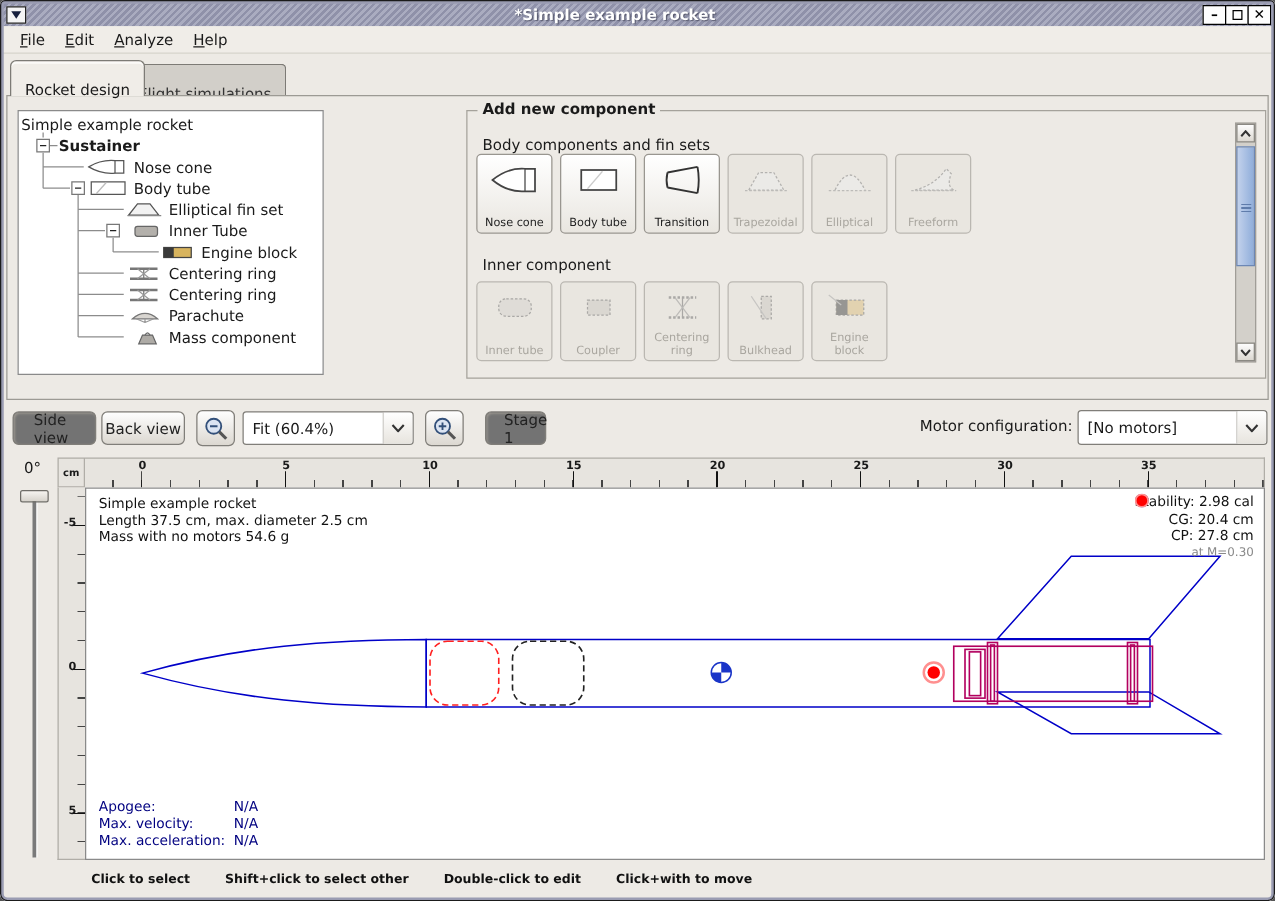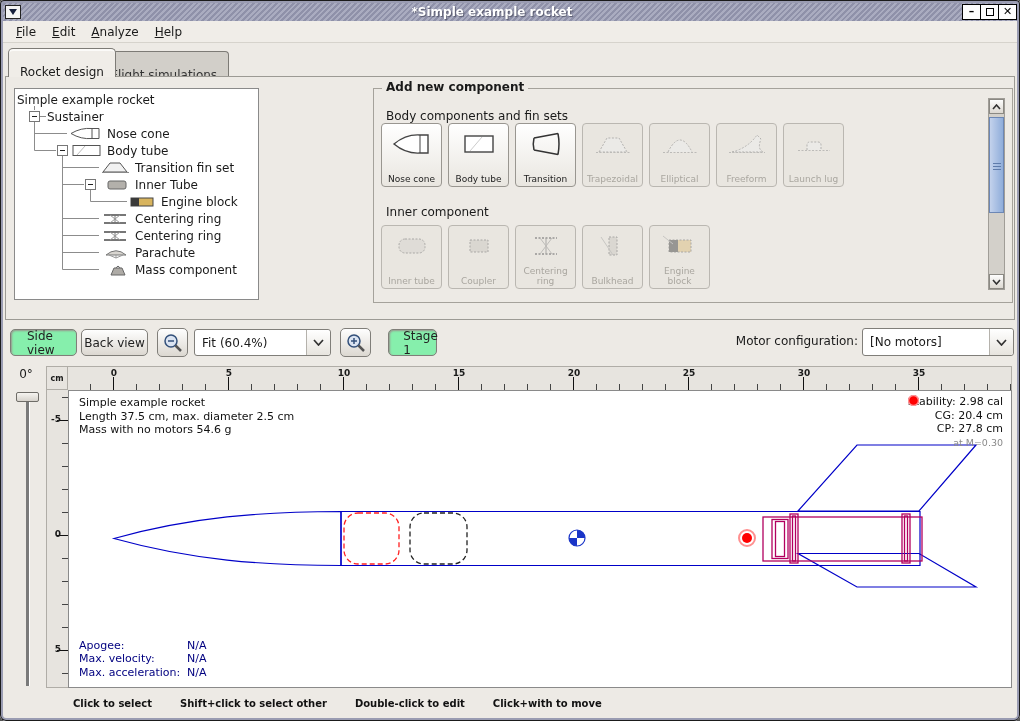--- a/index.html
+++ b/index.html
@@ -43,21 +43,21 @@
   .tree-row{position:absolute;height:16px;font-size:12px;white-space:nowrap;line-height:16px;}
   .tree-lines{position:absolute;left:0;top:0;pointer-events:none;}
   .expander{position:absolute;width:11px;height:11px;background:#fff;border:1px solid #777;z-index:5;}
   .expander::after{content:"";position:absolute;left:2px;top:4px;width:5px;height:1px;background:#222;}
   .ticon{position:absolute;z-index:5;}
   
   .btn{position:absolute;border:1px solid #807e79;border-radius:5px;font-size:12px;
     background:linear-gradient(#fefefe,#dcd8d1);color:#222;display:flex;align-items:center;justify-content:center;
     font-family:inherit;}
   .btn.disabled{background:#e8e5df;color:#aaa7a0;border-color:#b7b4ae;}
-  .btn.pressed{background:#86efac;box-shadow:inset 1px 1px 2px #9a968f;padding-left:16px;}
+  .btn.pressed{background:#737373;box-shadow:inset 1px 1px 2px #9a968f;padding-left:16px;}
   
   .groupbox{position:absolute;left:373px;top:88px;width:640px;height:215px;border:1px solid #a5a29b;z-index:4;}
   .group-legend{position:absolute;top:-9px;left:8px;background:#edeae5;padding:0 4px;font-weight:bold;font-size:12px;}
   .section-label{position:absolute;font-size:12px;}
   .comp-btn{position:absolute;width:61px;height:64px;border:1px solid #999690;border-radius:4px;
     background:linear-gradient(#ffffff,#e9e6e0);display:flex;flex-direction:column;align-items:center;
     justify-content:flex-end;padding:2px 1px;}
   .comp-btn .icon{position:absolute;top:6px;left:50%;transform:translateX(-50%);}
   .comp-btn .lbl{font-size:9px;line-height:10px;text-align:center;color:#222;}
   .comp-btn.disabled{background:#e9e6e0;border-color:#bab7b1;}
@@ -209,24 +209,24 @@
     <svg class="ticon" style="left:88px;top:157px;" width="28" height="14">
       <path d="M3,9 Q13,0.5 23,9 Z" fill="#d8d5d0" stroke="#777"></path>
         <path d="M6,9 L13,12 M13,9 L13,12 M20,9 L13,12" stroke="#999" fill="none"></path>
     </svg>
     <svg class="ticon" style="left:90px;top:174px;" width="26" height="14">
       <path d="M9,5 h8 l3,7 h-14 Z" fill="#aeaba6" stroke="#666"></path>
         <path d="M11,5 Q13,1.5 15,5" fill="none" stroke="#666"></path>
     </svg>
 
     <div class="tree-row" style="left:2px;top:3px;"><span>Simple example rocket</span></div>
-    <div class="tree-row" style="left:32px;top:20px;"><span>Sustainer</span></div>
+    <div class="tree-row" style="left:32px;top:20px;font-weight:bold;"><span>Sustainer</span></div>
     <div class="tree-row" style="left:92px;top:37px;"><span>Nose cone</span></div>
     <div class="tree-row" style="left:92px;top:54px;"><span>Body tube</span></div>
-    <div class="tree-row" style="left:120px;top:71px;"><span>Transition fin set</span></div>
+    <div class="tree-row" style="left:120px;top:71px;"><span>Elliptical fin set</span></div>
     <div class="tree-row" style="left:120px;top:88px;"><span>Inner Tube</span></div>
     <div class="tree-row" style="left:146px;top:105px;"><span>Engine block</span></div>
     <div class="tree-row" style="left:120px;top:122px;"><span>Centering ring</span></div>
     <div class="tree-row" style="left:120px;top:139px;"><span>Centering ring</span></div>
     <div class="tree-row" style="left:120px;top:156px;"><span>Parachute</span></div>
     <div class="tree-row" style="left:120px;top:173px;"><span>Mass component</span></div>
   </div>
 
   <div class="btn disabled" style="left:270px;top:96px;width:74px;height:26px;">Move up</div>
   <div class="btn disabled" style="left:270px;top:131px;width:74px;height:26px;">Move down</div>
@@ -273,27 +273,20 @@
           <line x1="4" y1="22.5" x2="38" y2="22.5" stroke="#999" stroke-dasharray="2 1.5"></line>
       </svg>
       <span class="lbl">Elliptical</span>
     </div>
     <div class="comp-btn disabled" style="left:342px;top:34px;">
       <svg class="icon" width="42" height="28">
         <path d="M6,22 Q22,18 31,5 L35,9 Q31,19 37,22 Z" fill="#eee" stroke="#888" stroke-dasharray="2 1.5"></path>
           <line x1="3" y1="22.5" x2="39" y2="22.5" stroke="#999" stroke-dasharray="2 1.5"></line>
       </svg>
       <span class="lbl">Freeform</span>
-    </div>
-    <div class="comp-btn disabled" style="left:409px;top:34px;">
-      <svg class="icon" width="42" height="28">
-        <path d="M14,20 v-5 q0,-3 3,-3 h8 q3,0 3,3 v5" fill="#eee" stroke="#888" stroke-dasharray="2 1.5"></path>
-          <line x1="5" y1="20.5" x2="37" y2="20.5" stroke="#999" stroke-dasharray="2 1.5"></line>
-      </svg>
-      <span class="lbl">Launch lug</span>
     </div>
 
     <div class="section-label" style="left:12px;top:116px;">Inner component</div>
 
     <div class="comp-btn disabled" style="left:7px;top:136px;">
       <svg class="icon" width="42" height="28">
         <rect x="8" y="7" width="26" height="14" rx="6" fill="#d8d5d0" stroke="#777" stroke-dasharray="2 1.5"></rect>
       </svg>
       <span class="lbl">Inner tube</span>
     </div>

